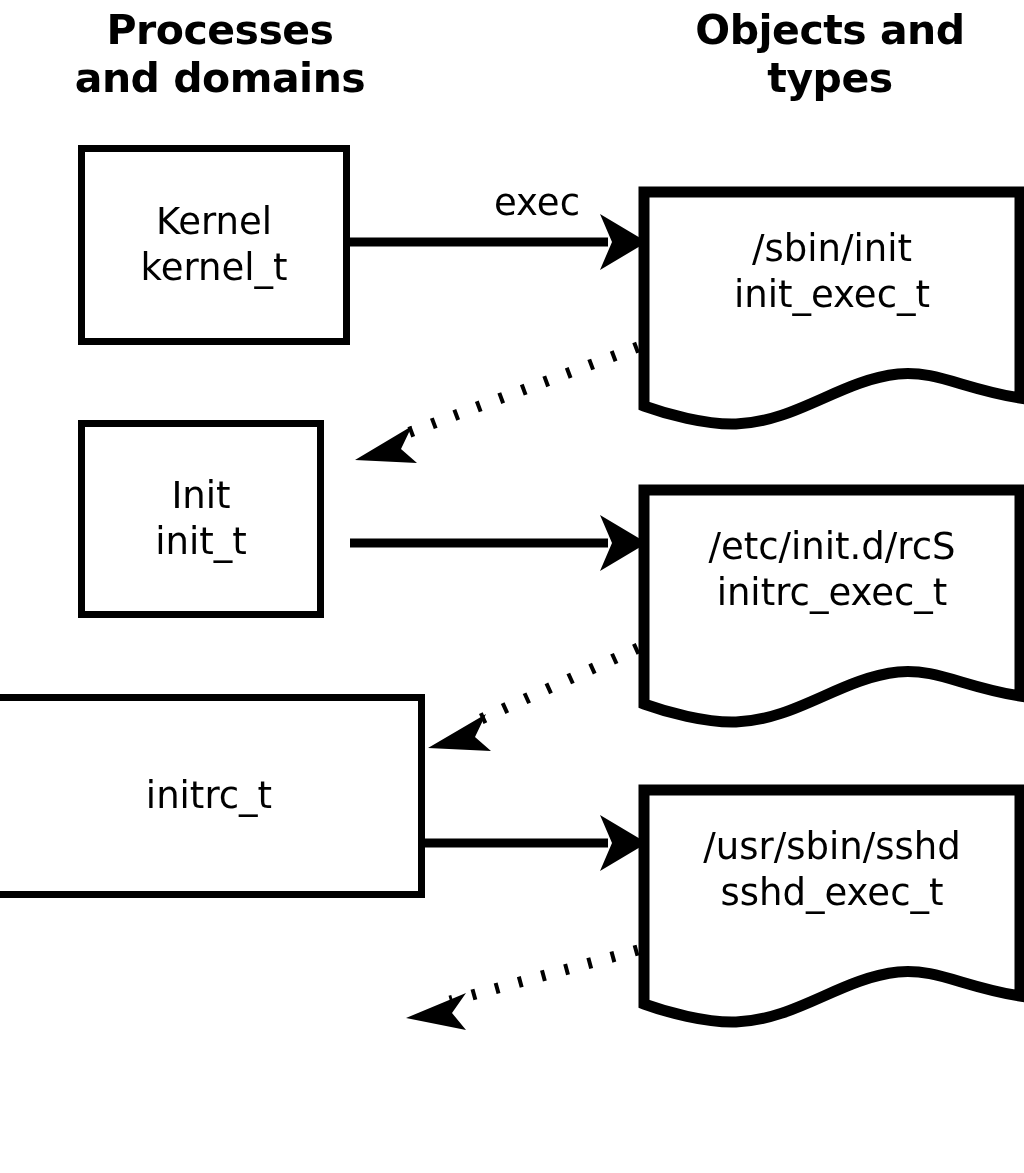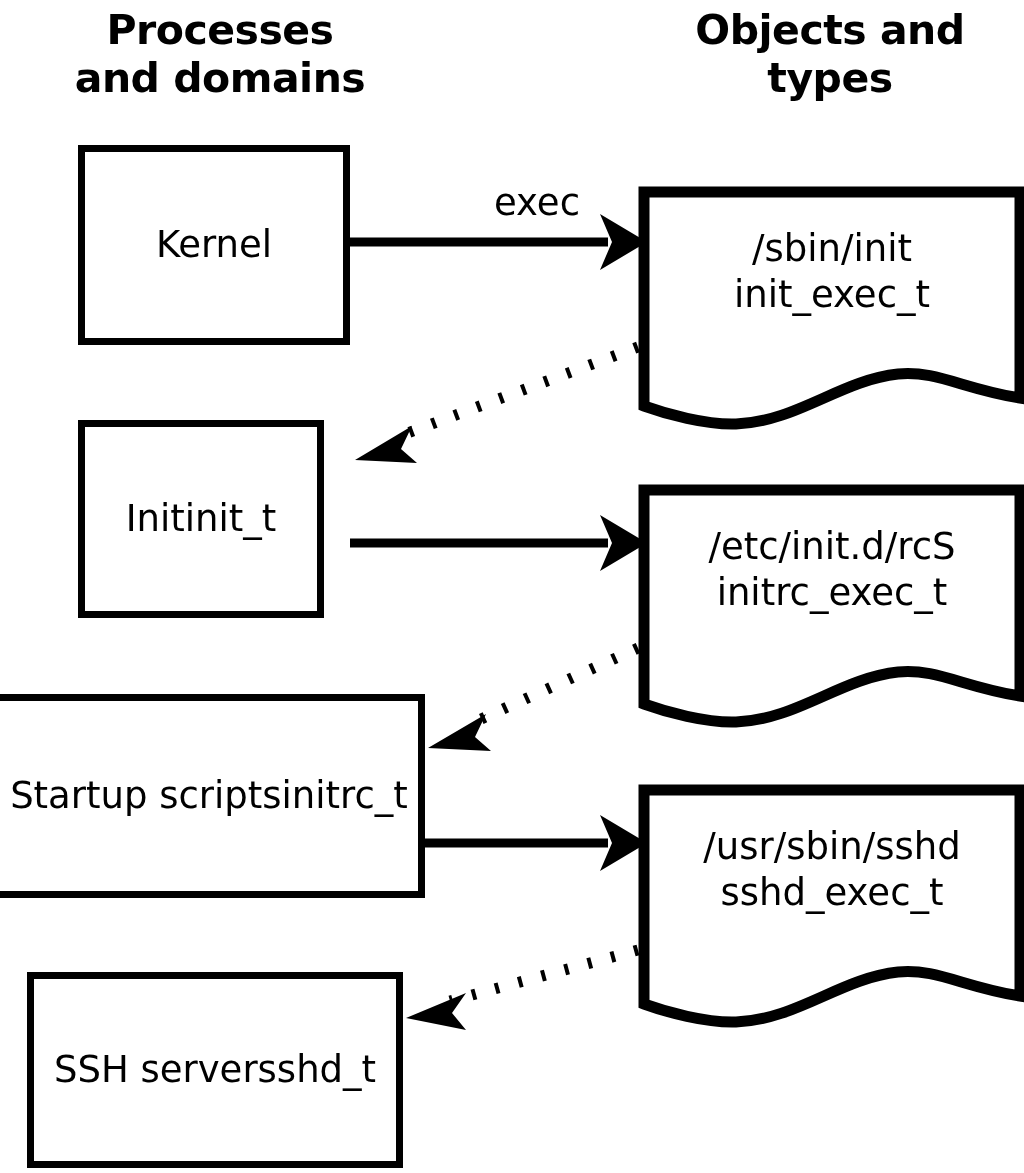--- a/index.html
+++ b/index.html
@@ -32,22 +32,21 @@
   }
   #title-processes { left: 20px;  top: 6px;  width: 400px; }
   #title-objects   { left: 625px; top: 6px;  width: 410px; }
 
   .proc-box {
     position: absolute;
     box-sizing: border-box;
     border: 7px solid #000000;
     background: #ffffff;
     display: flex;
-    flex-direction: row;
-    align-items: center;
+    flex-direction: column;
     justify-content: center;
   }
   .proc-line {
     font-size: 37px;
     line-height: 46px;
     text-align: center;
     white-space: nowrap;
     color: #000000;
   }
 
@@ -90,36 +89,32 @@
 
 <div id="diagram-root">
 
   <div class="column-title" id="title-processes">Processes
 and domains</div>
   <div class="column-title" id="title-objects">Objects and
 types</div>
 
   <div class="proc-box" style="left:78px; top:145px; width:272px; height:200px;">
     <div class="proc-line">Kernel</div>
+    <div class="proc-line">kernel_t</div>
   </div>
 
   <div class="proc-box" style="left:78px; top:420px; width:246px; height:198px;">
     <div class="proc-line">Init</div>
     <div class="proc-line">init_t</div>
   </div>
 
   <div class="proc-box" style="left:-7px; top:694px; width:432px; height:204px;">
-    <div class="proc-line">Startup scripts</div>
     <div class="proc-line">initrc_t</div>
   </div>
 
-  <div class="proc-box" style="left:27px; top:972px; width:376px; height:196px;">
-    <div class="proc-line">SSH server</div>
-    <div class="proc-line">sshd_t</div>
-  </div>
 
   <div class="doc-shape" style="left:636px; top:184px; width:392px; height:248px;">
     <svg width="392" height="248" viewBox="0 0 392 248">
       <path d="M 8 8 L 384 8 L 384 214
                C 330 206 300 186 262 190
                C 205 196 160 238 100 240
                C 70 241 30 230 8 222 Z" fill="#ffffff" stroke="#000000" stroke-width="11" stroke-linejoin="miter" stroke-linecap="butt"></path>
     </svg>
     <div class="doc-text" style="top:42px;">
       <div class="doc-line">/sbin/init</div>

